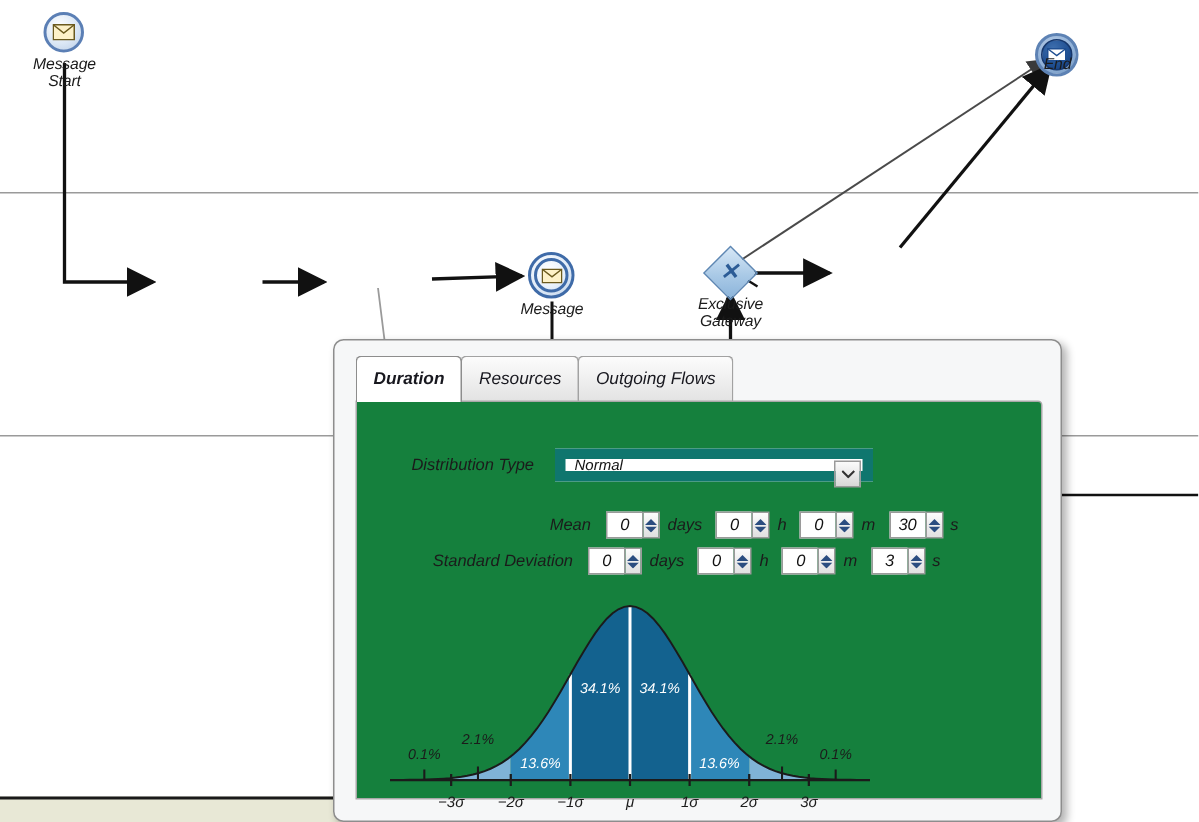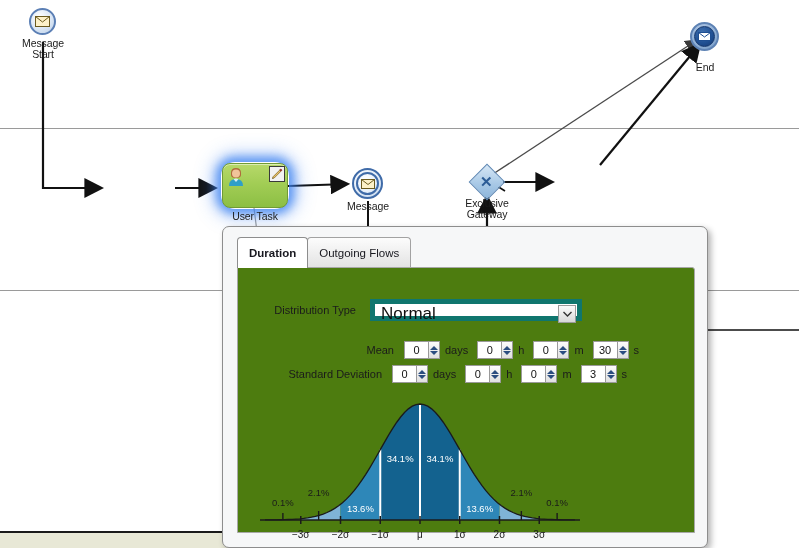--- a/index.html
+++ b/index.html
@@ -7,20 +7,21 @@
     margin: 0; padding: 0;
     width: 799px; height: 548px;
     overflow: hidden;
     background: #ffffff;
     font-family: "Liberation Sans", sans-serif;
   }
   #root {
     position: relative;
     width: 799px; height: 392px;
     background: #ffffff;
+    font-style: italic;
   }
 
   
   .lane-line {
     position: absolute; left: 0; width: 799px;
     height: 1px; background: #9a9a9a;
   }
   .bottom-band {
     position: absolute; left: 0; width: 236px;
     top: 531px; height: 17px;
@@ -157,39 +158,39 @@
     height: 25px;
     font-weight: bold;
     background: #ffffff;
     border-color: #8d8d8d;
     z-index: 3;
   }
   .tab-panel {
     position: absolute;
     left: 14px; top: 40px;
     width: 458px; height: 266px;
-    background: #4d7c0f;
+    background: #15803d;
     border: 1px solid #a8a8a8;
     border-radius: 0 3px 0 0;
   }
 
   .form-row {
     position: absolute;
     display: flex; align-items: center;
   }
   .form-label {
     font-size: 11px; color: #1b1b1b;
     text-align: right;
   }
   .select-box {
     width: 212px; height: 22px;
-    border: 5px solid #0f766e;
+    border: 7px solid #0f766e;
     background: #ffffff;
-    display: flex; align-items: flex-start;
-    font-size: 17px; color: #111;
+    display: flex; align-items: center;
+    font-size: 10px; color: #111;
     padding-left: 6px;
     position: relative;
   }
   .select-arrow {
     position: absolute; right: 1px; top: 1px;
     width: 18px; height: 18px;
     background: linear-gradient(180deg,#fbfbfb 0%, #e6e6e6 60%, #d7d7d7 100%);
     border: 1px solid #9a9a9a;
     display: flex; align-items: center; justify-content: center;
   }
@@ -287,39 +288,20 @@
       <svg class="envelope" width="15" height="11" viewBox="0 0 15 11">
         <rect x="0.5" y="0.5" width="14" height="10" fill="#fdf1c8" stroke="#6b5a1e" stroke-width="1"></rect>
         <path d="M0.5,0.5 L7.5,6 L14.5,0.5" fill="none" stroke="#6b5a1e" stroke-width="1"></path>
       </svg>
     </div>
     <div class="node-label" style="left:-16px; top:30px; width:60px;">Message
 Start</div>
   </div>
 
 
-  <div class="node" style="left:222px; top:163px;">
-    <div class="glow" style="left:-1px; top:-1px; width:68px; height:47px;"></div>
-    <div class="task task-user" style="position:relative; z-index:2;">
-      <svg width="18" height="20" viewBox="0 0 18 20" style="position:absolute;left:4px;top:3px;">
-        <path d="M4,6 Q4,1 9,1 Q14,1 14,6 L14,8 Q14,11 9,11 Q4,11 4,8 Z" fill="#b06a3b"></path>
-        <circle cx="9" cy="6.5" r="4" fill="#f0c49a"></circle>
-        <path d="M2,19 Q2,12 9,12 Q16,12 16,19 Z" fill="#2f9fc7"></path>
-        <path d="M6.6,12.2 L9,15 L11.4,12.2 L9,11.6 Z" fill="#d9eef7"></path>
-      </svg>
-      <div class="task-badge">
-        <svg width="12" height="12" viewBox="0 0 12 12">
-          <path d="M1.5,10.5 L3.2,10 L10,3.2 L8.8,2 L2,8.8 Z" fill="#e8c36a" stroke="#7a5c17" stroke-width="0.7"></path>
-          <path d="M8.8,2 L10,3.2 L11,2.2 L9.8,1 Z" fill="#c0392b" stroke="#7a2018" stroke-width="0.7"></path>
-          <path d="M1.5,10.5 L2.4,10.2 L1.8,9.6 Z" fill="#333"></path>
-        </svg>
-      </div>
-    </div>
-    <div class="node-label" style="left:-5px; top:48px; width:76px;">User Task</div>
-  </div>
 
   <div class="node" style="left:352px; top:168px;">
     <div class="ev-inter">
       <div class="ev-inter-inner">
         <svg class="envelope" width="14" height="10" viewBox="0 0 14 10">
           <rect x="0.5" y="0.5" width="13" height="9" fill="#fdf1c8" stroke="#6b5a1e" stroke-width="1"></rect>
           <path d="M0.5,0.5 L7,5.5 L13.5,0.5" fill="none" stroke="#6b5a1e" stroke-width="1"></path>
         </svg>
       </div>
     </div>
@@ -338,28 +320,31 @@
 
   <div class="node" style="left:690px; top:22px;">
     <div class="ev-end">
       <div class="ev-end-inner">
         <svg class="envelope" width="13" height="9" viewBox="0 0 13 9">
           <rect x="0.5" y="0.5" width="12" height="8" fill="#ffffff" stroke="#1f4f92" stroke-width="1"></rect>
           <path d="M0.5,0.5 L6.5,5 L12.5,0.5" fill="none" stroke="#1f4f92" stroke-width="1"></path>
         </svg>
       </div>
     </div>
-    <div class="node-label" style="left:1px; top:40px; width:28px;">End</div>
+    <div class="node-label" style="left:1px; top:16px; width:28px;">End</div>
   </div>
 
   <div id="dialog">
 
     <div class="tabstrip">
       <div class="tab active">
         <span>Duration</span>
+      </div>
+      <div class="tab">
+        <span>Resources</span>
       </div>
       <div class="tab">
         <span>Outgoing Flows</span>
       </div>
     </div>
 
     <div class="tab-panel">
 
       <div class="form-row" style="left:26px; top:31px;">
         <div class="form-label" style="width:92px; margin-right:14px;">Distribution Type</div>

